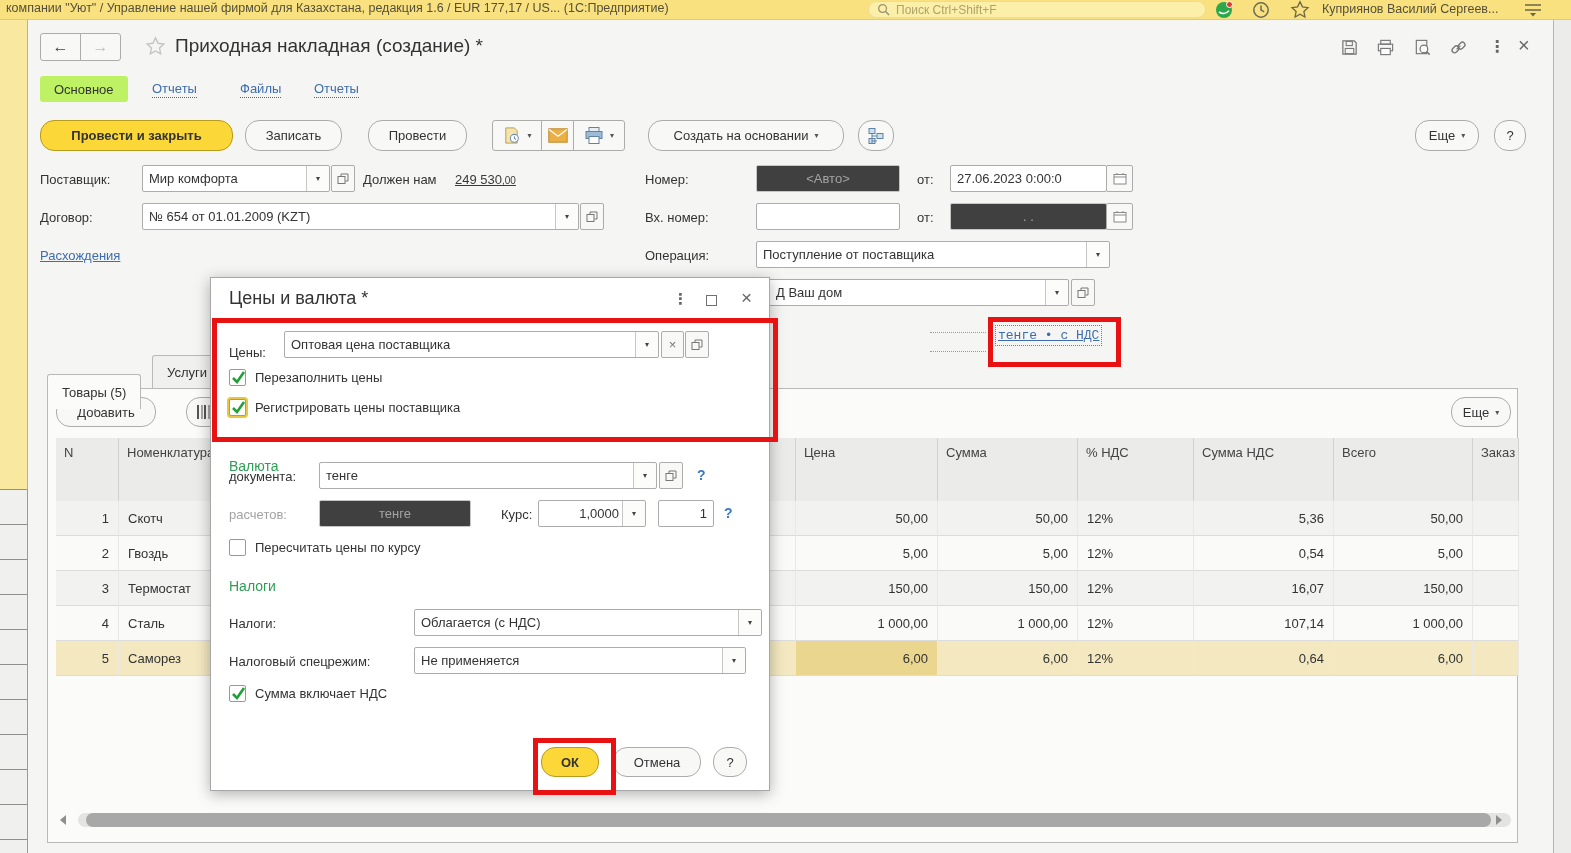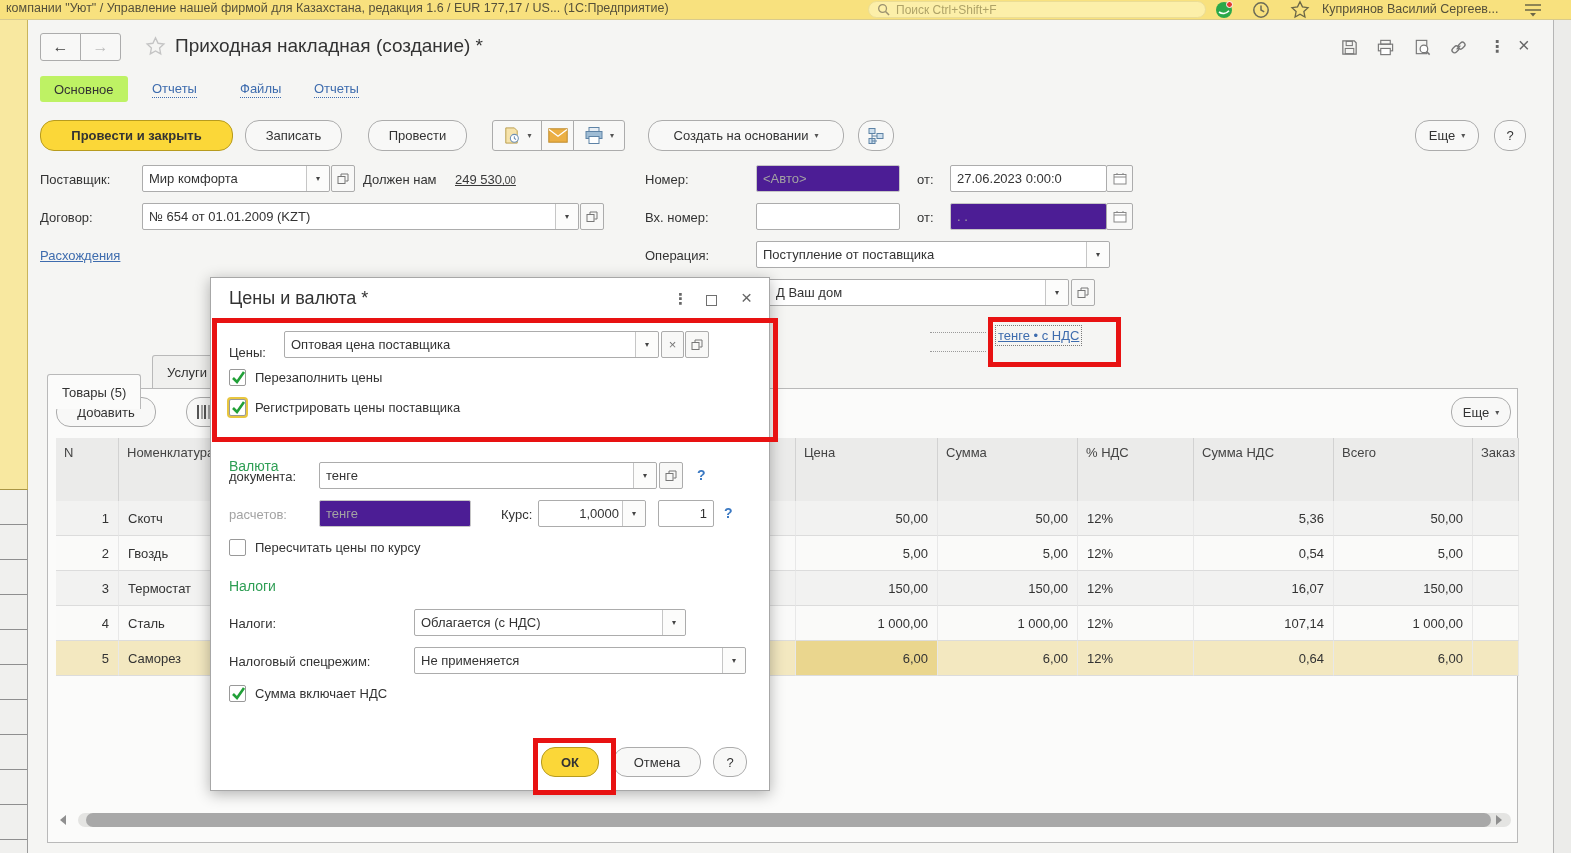--- a/index.html
+++ b/index.html
@@ -21,21 +21,21 @@
        display:flex;align-items:center;justify-content:center;font-size:13px;color:#333;white-space:nowrap;gap:6px;}
   .btn.yellow{background:#FBD738;border-color:#B79B1E;font-weight:bold;}
   .caret{font-size:8px;color:#555;}
   .field{position:absolute;box-sizing:border-box;border:1px solid #ACACAC;background:#fff;border-radius:2px;
          line-height:25px;height:27px;padding:0 6px;white-space:nowrap;overflow:hidden;font-size:13px;}
   .field.hasdd{padding-right:26px;}
   .dd{position:absolute;right:0;top:0;bottom:0;width:22px;border-left:1px solid #C6C6C6;background:#FCFCFB;
       display:flex;align-items:center;justify-content:center;font-size:8px;color:#444;border-radius:0 2px 2px 0;}
   .sqbtn{position:absolute;box-sizing:border-box;width:24px;height:27px;border:1px solid #ACACAC;background:#F8F8F7;
          border-radius:2px;display:flex;align-items:center;justify-content:center;}
-  .dis{color:#A3A3A3;background:#4c1d95;border-color:#C6C6C6;}
+  .dis{color:#A3A3A3;background:#404040;border-color:#C6C6C6;text-align:center;}
   .label{position:absolute;white-space:nowrap;}
   .bluelink{color:#3E6CAE;white-space:nowrap;}
   .dotted-u{border-bottom:1px dotted #3E6CAE;padding-bottom:1px;}
   .solid-u{text-decoration:underline;}
   .cb{position:absolute;width:17px;height:17px;background:#fff;border:1px solid #999;border-radius:2px;box-sizing:border-box;}
   .cb svg{display:none;position:absolute;left:0;top:-1px;}
   .cb.checked svg{display:block;}
   .cb.focused{box-shadow:0 0 0 2px #E8C63F;}
   .gsection{position:absolute;color:#2E9E54;font-size:14px;}
   
@@ -261,21 +261,21 @@
   </div>
   <div class="sqbtn" style="left:1071px;top:279px;">
     <svg width="12" height="12" viewBox="0 0 12 12">
         <rect x="1" y="3.5" width="7" height="7" fill="none" stroke="#777"></rect>
         <path d="M4 3.5 V1 H11 V8 H8.5" fill="none" stroke="#777"></path>
       </svg>
   </div>
 
   <div class="dotted-line" style="left:930px;top:331px;width:56px;"></div>
   <div class="dotted-line" style="left:930px;top:350px;width:56px;"></div>
-  <span class="abs bluelink solid-u" style="left:998px;top:328px;outline:1px dotted #7A7A7A;outline-offset:2px;">тенге • с НДС</span>
+  <span class="abs bluelink solid-u" style="left:998px;top:328px;outline:1px dotted #7A7A7A;outline-offset:2px;font-family:Liberation Mono, monospace;">тенге • с НДС</span>
 
   <div class="tab active" style="left:47px;top:354px;z-index:2;margin-top:20px;">
       <span>Товары (5)</span>
     </div>
   <div class="tab" style="left:152px;top:355px;">
       <span>Услуги</span>
     </div>
 
   <div class="abs panel">
     <div class="btn" style="left:8px;top:8px;width:100px;height:30px;">Добавить</div>
@@ -423,21 +423,21 @@
     <div class="field" style="left:447px;top:222px;width:56px;text-align:right;">1</div>
     <span class="qmark" style="left:513px;top:227px;">?</span>
 
     <div class="cb" style="left:18px;top:261px;">
       
     </div>
     <span class="label" style="left:44px;top:262px;">Пересчитать цены по курсу</span>
 
     <div class="gsection" style="left:18px;top:300px;">Налоги</div>
     <span class="label" style="left:18px;top:338px;">Налоги:</span>
-    <div class="field hasdd" style="left:203px;top:331px;width:272px;">
+    <div class="field hasdd" style="left:203px;top:331px;width:348px;">
       <span>Облагается (с НДС)</span>
       <span class="dd">▾</span>
     </div>
     <span class="label" style="left:18px;top:376px;">Налоговый спецрежим:</span>
     <div class="field hasdd" style="left:203px;top:369px;width:332px;">
       <span>Не применяется</span>
       <span class="dd">▾</span>
     </div>
 
     <div class="cb checked" style="left:18px;top:407px;">

